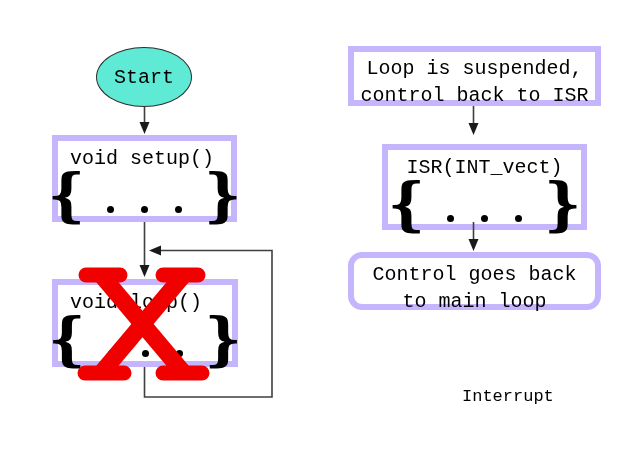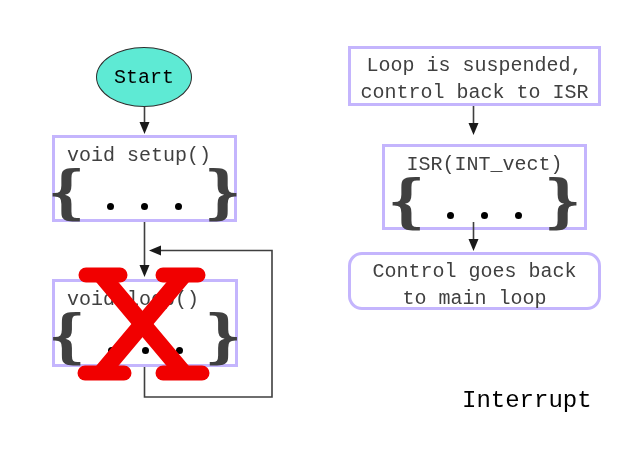--- a/index.html
+++ b/index.html
@@ -7,25 +7,25 @@
     position:relative;
     width:620px;height:465px;
     background:#ffffff;
     overflow:hidden;
     font-family:"Liberation Mono","DejaVu Sans Mono",monospace;
     color:#000;
   }
   .box{
     position:absolute;
     background:#fff;
-    border:3px solid #c4b5fd;
+    border:6px solid #c4b5fd;
     box-sizing:border-box;
     font-size:20px;
     line-height:27px;
-    color:#404040;
+    color:#000000;
     z-index:1;
   }
   .ellipse{
     position:absolute;
     border:1.5px solid #2e2e2e;
     border-radius:50%;
     box-sizing:border-box;
     display:flex;align-items:center;justify-content:center;
     font-size:20px;
     background:#5eead4;
@@ -43,21 +43,21 @@
     font-family:"DejaVu Serif",serif;
     font-weight:bold;
     font-size:58px;
     line-height:1;
     transform:translateY(1px);
   }
   .dots{display:flex;gap:27px;transform:translateY(15px);}
   .dots i{display:block;width:7px;height:7px;background:#000;border-radius:50%;}
   .caption{
     position:absolute;
-    font-size:24px;
+    font-size:17px;
     text-align:left;
     z-index:1;
   }
   svg.overlay{
     position:absolute;left:0;top:0;
     z-index:5;
     pointer-events:none;
   }
 </style>
 </head>

